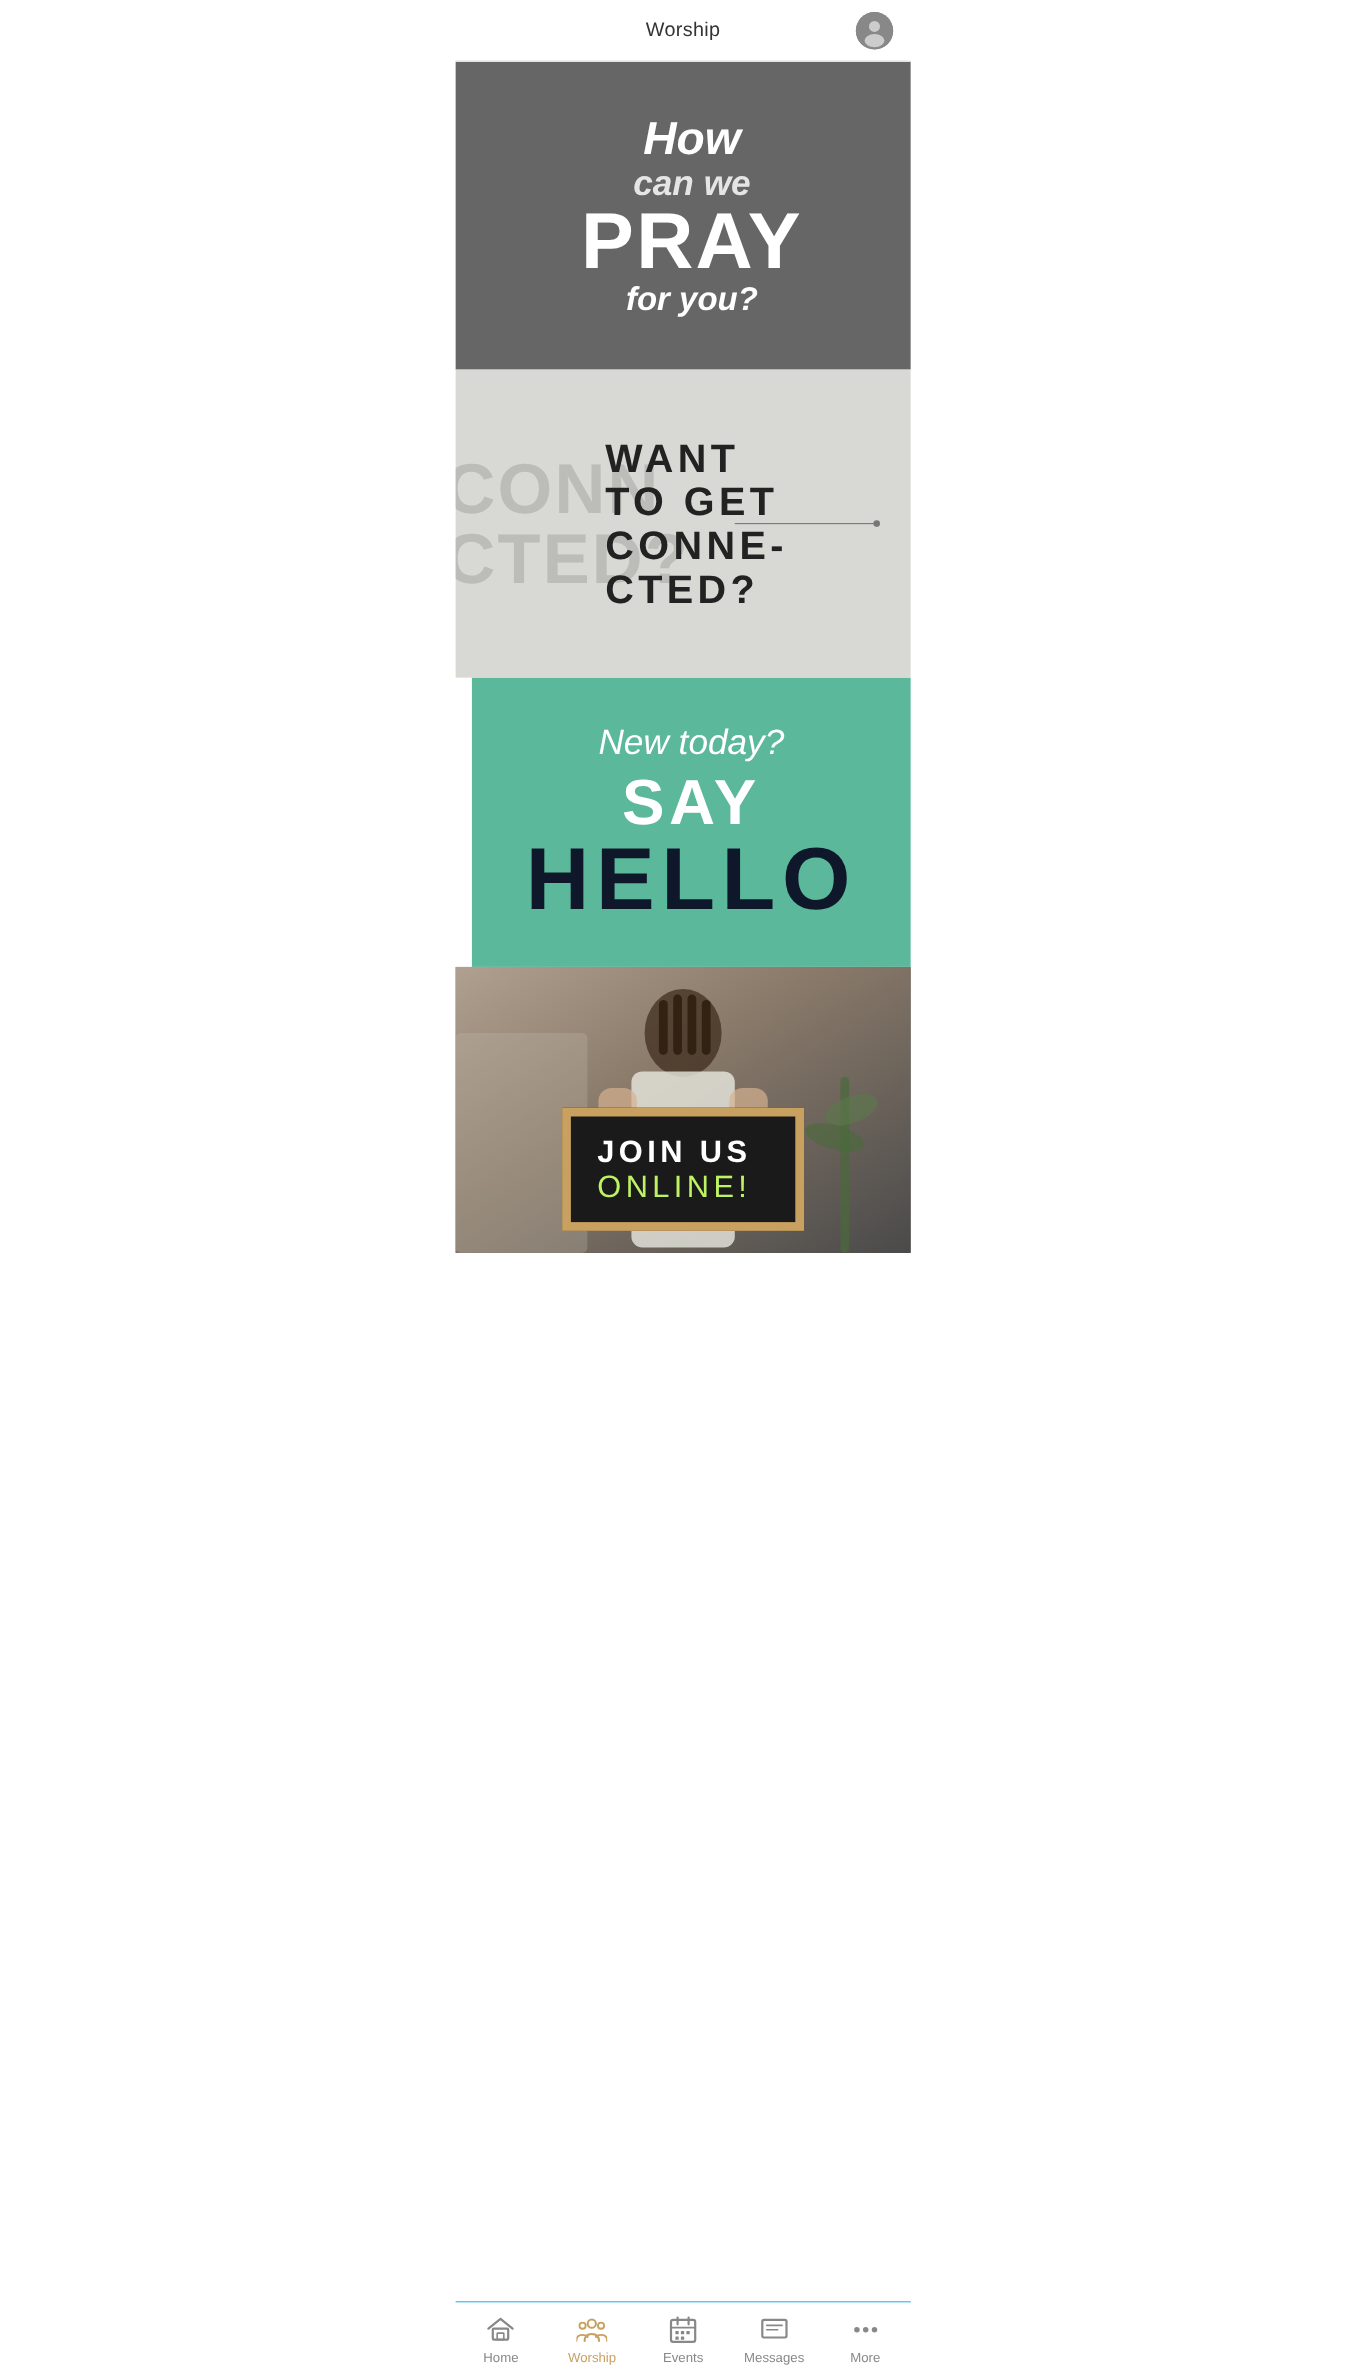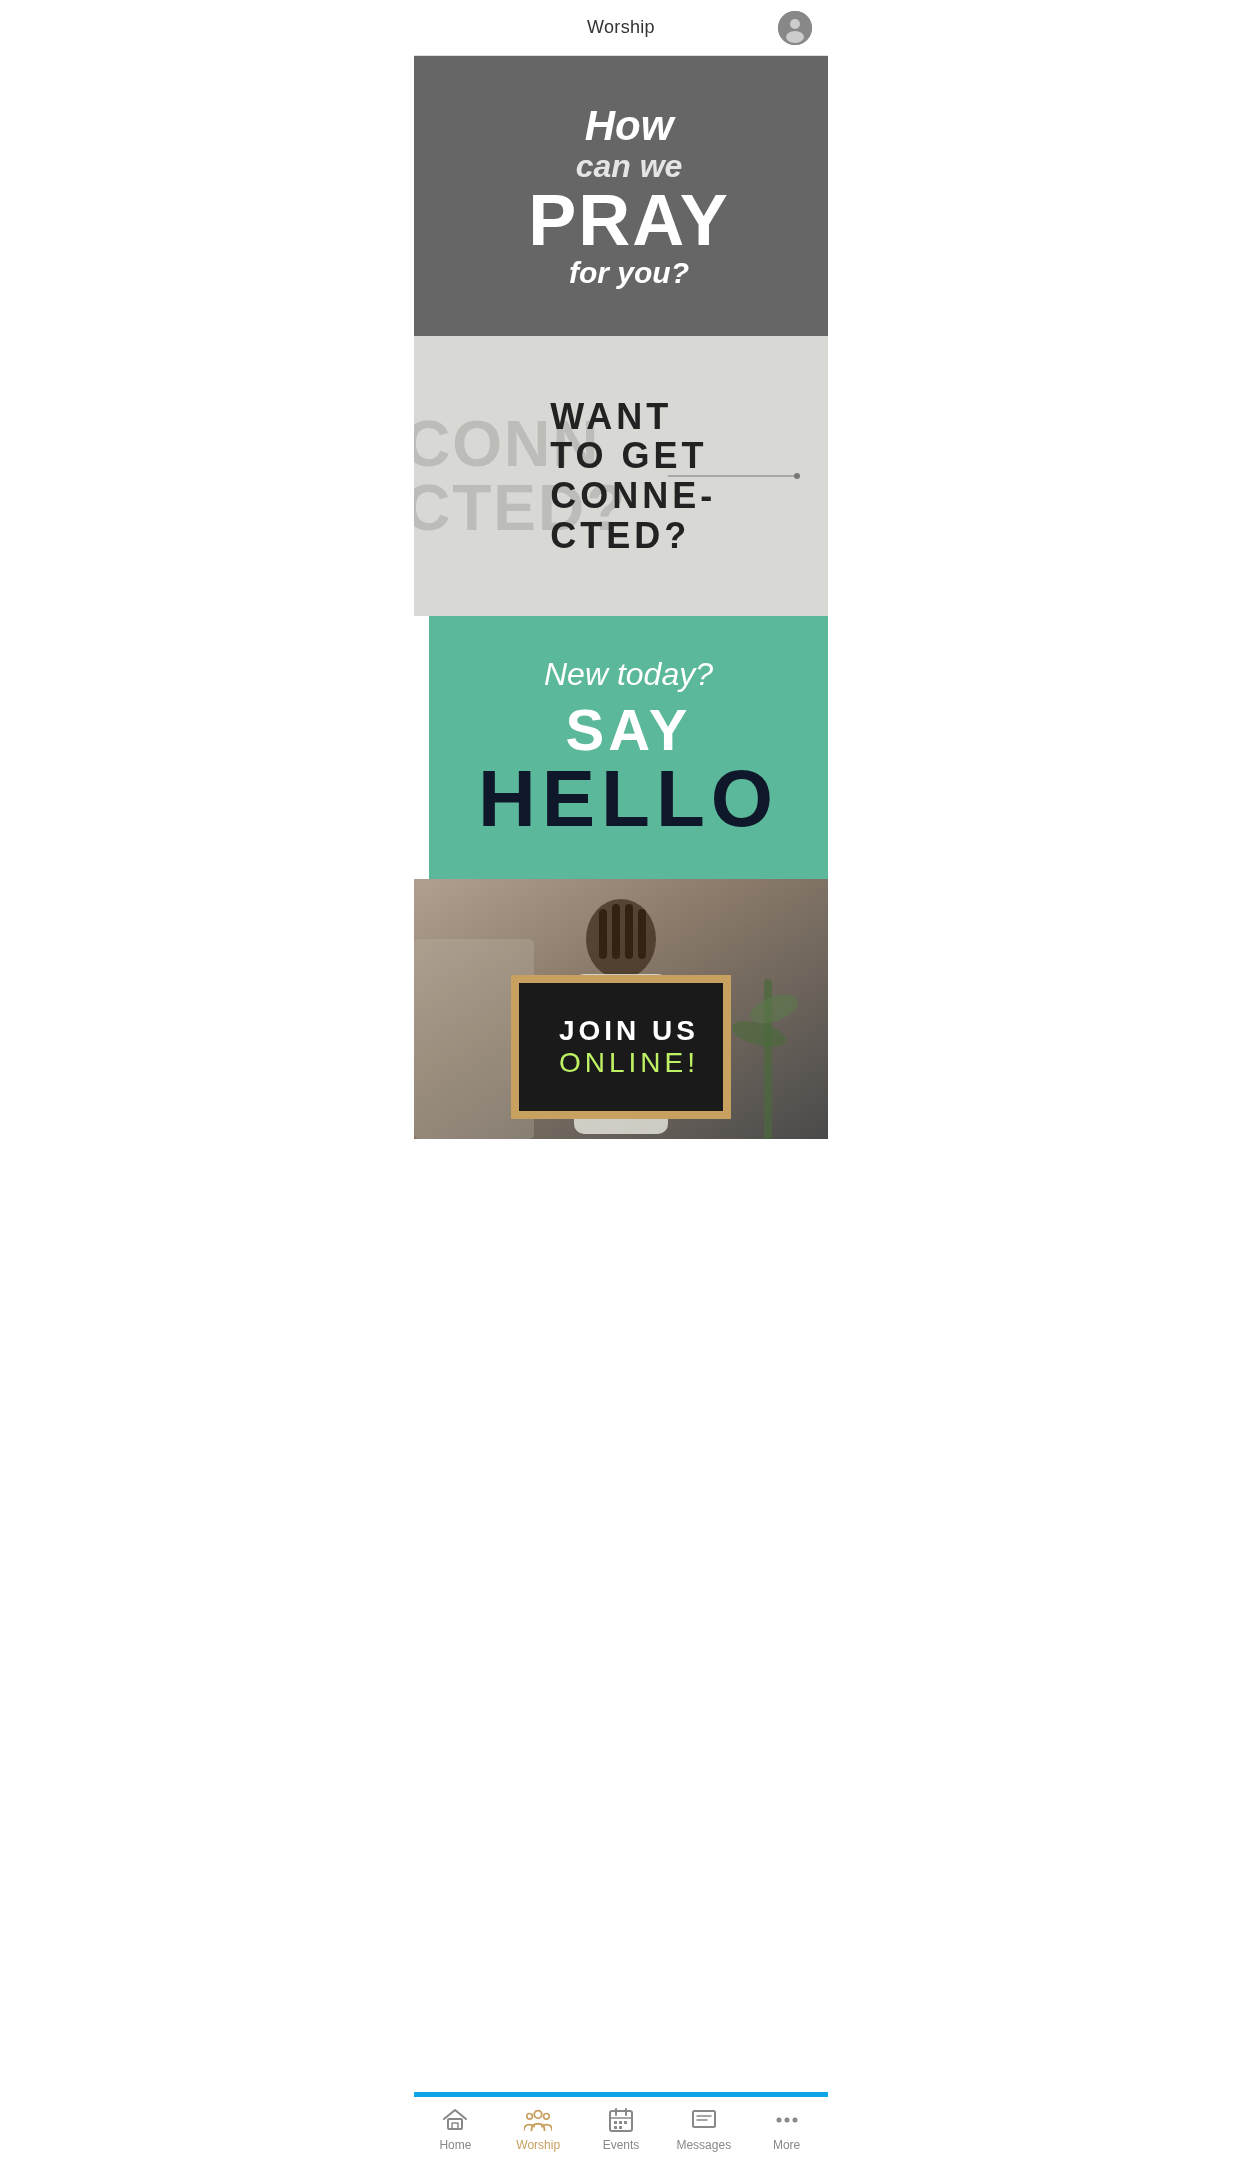--- a/index.html
+++ b/index.html
@@ -214,22 +214,22 @@
       right: 0;
       bottom: 0;
       background: linear-gradient(160deg, #9a8a7a 0%, #7a6a5a 30%, #5a5a5a 60%, #4a4a4a 100%);
     }
 
     .card-join-sign {
       position: relative;
       z-index: 3;
       background: #1a1a1a;
       border: 8px solid #c8a060;
-      padding: 32px 24px;
-      text-align: right;
+      padding: 16px 24px;
+      text-align: left;
       min-width: 220px;
     }
 
     .join-us-text {
       font-size: 28px;
       font-weight: 900;
       color: #fff;
       letter-spacing: 4px;
       display: block;
     }
@@ -243,21 +243,21 @@
     }
 
     
     .bottom-nav {
       position: fixed;
       bottom: 0;
       left: 50%;
       transform: translateX(-50%);
       width: 414px;
       background: #fff;
-      border-top: 5px solid #0ea5e9;
+      border-top: 1px solid #0ea5e9;
       display: flex;
       align-items: stretch;
       height: 68px;
       z-index: 100;
     }
 
     .nav-item {
       flex: 1;
       display: flex;
       flex-direction: column;

